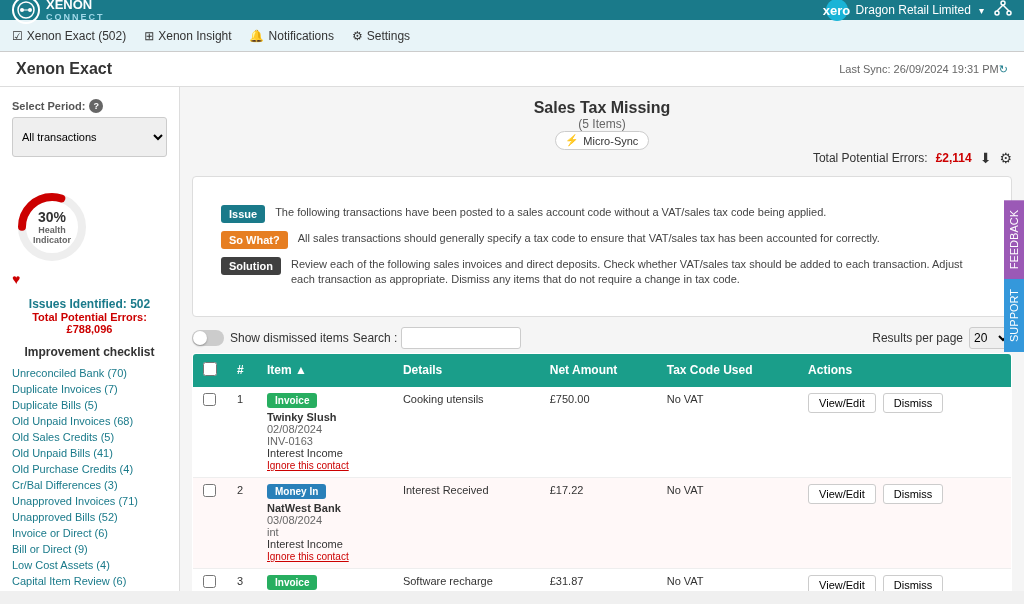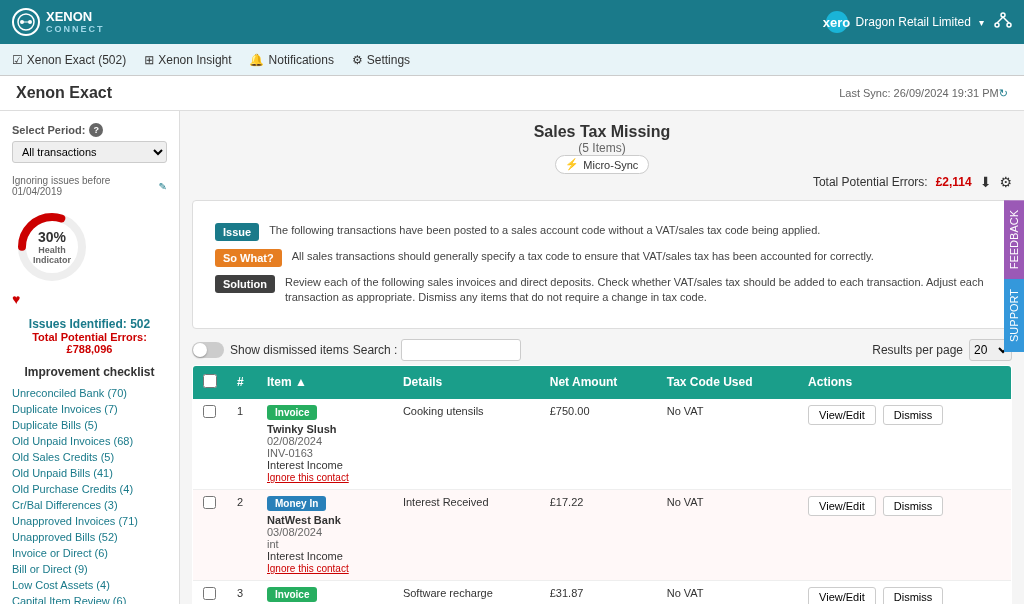--- a/index.html
+++ b/index.html
@@ -1,19 +1,19 @@
 <!DOCTYPE html>
 <html><head>
   <meta charset="utf-8">
   <style>
     * { box-sizing: border-box; margin: 0; padding: 0; }
     body { font-family: Arial, sans-serif; font-size: 12px; background: #f0f0f0; color: #333; width: 1024px; height: 604px; overflow: hidden; }
 
     
-    .top-nav { background: #1a7a8a; display: flex; align-items: center; padding: 0 12px; height: 44px; }
+    .top-nav { background: #1a7a8a; display: flex; align-items: center; padding: 0 12px; height: 20px; }
     .top-nav-logo { display: flex; align-items: center; gap: 6px; color: white; font-weight: bold; font-size: 13px; margin-right: 20px; }
     .logo-icon { width: 28px; height: 28px; border: 2px solid white; border-radius: 50%; display: flex; align-items: center; justify-content: center; color: white; font-size: 10px; font-weight: bold; }
     .top-nav-right { margin-left: auto; display: flex; align-items: center; gap: 8px; }
     .xero-badge { background: #1ab4d7; border-radius: 50%; width: 22px; height: 22px; display: flex; align-items: center; justify-content: center; color: white; font-size: 13px; font-weight: bold; }
     .company-name { color: white; font-size: 12px; cursor: pointer; }
     .company-dropdown { color: white; font-size: 10px; }
     .nav-icons { margin-left: auto; color: white; font-size: 16px; cursor: pointer; }
 
     
     .second-nav { background: #e8f4f8; display: flex; align-items: center; padding: 0 12px; height: 32px; border-bottom: 1px solid #ccc; }
@@ -24,21 +24,21 @@
     .page-title { font-size: 16px; font-weight: bold; color: #333; }
     .last-sync { font-size: 11px; color: #666; display: flex; align-items: center; }
     .last-sync-refresh { color: #1a7a8a; cursor: pointer; }
 
     
     .main-layout { display: flex; height: calc(604px - 100px); }
 
     
     .sidebar { width: 180px; background: white; border-right: 1px solid #ddd; padding: 12px; overflow-y: auto; flex-shrink: 0; }
     .select-period-label { font-size: 11px; font-weight: bold; color: #555; margin-bottom: 4px; display: flex; align-items: center; gap: 4px; }
-    .period-select { width: 100%; padding: 3px 5px; font-size: 11px; border: 1px solid #ccc; border-radius: 3px; margin-bottom: 12px; }
+    .period-select { width: 100%; padding: 12px 5px; font-size: 11px; border: 1px solid #ccc; border-radius: 3px; margin-bottom: 20px; }
     .ignoring-text { font-size: 10px; color: #666; margin-bottom: 10px; display: flex; align-items: center; gap: 3px; }
     .edit-icon { color: #1a7a8a; cursor: pointer; }
 
     
     .health-wheel { display: flex; flex-direction: column; margin: 10px 0; }
     .wheel-container { position: relative; width: 80px; height: 80px; }
     .wheel-svg { width: 80px; height: 80px; }
     .wheel-text { position: absolute; top: 50%; left: 50%; transform: translate(-50%, -50%); text-align: center; font-size: 14px; font-weight: bold; color: #333; }
     .wheel-sub { font-size: 9px; color: #666; }
     .heart-icon { color: #cc0000; font-size: 14px; margin-top: 4px; }
@@ -56,21 +56,21 @@
     
     .section-header { display: flex; align-items: center; gap: 0; margin-bottom: 10px; flex-direction: column; }
     .section-title { font-size: 16px; font-weight: bold; color: #333; }
     .items-count { font-size: 12px; color: #666; }
     .micro-sync-btn { background: white; border: 1px solid #ccc; border-radius: 12px; padding: 2px 10px; font-size: 11px; cursor: pointer; display: flex; align-items: center; gap: 4px; color: #333; }
     .lightning { color: #f90; }
     .total-errors-right { margin-left: auto; font-size: 12px; color: #333; display: flex; align-items: center; gap: 8px; }
     .total-errors-right .amount { color: #cc0000; font-weight: bold; }
 
     
-    .info-box { background: white; border: 1px solid #ddd; border-radius: 4px; padding: 22px; margin-bottom: 10px; }
+    .info-box { background: white; border: 1px solid #ddd; border-radius: 4px; padding: 28px; margin-bottom: 10px; }
     .info-row { display: flex; align-items: flex-start; gap: 10px; margin-bottom: 8px; }
     .info-row:last-child { margin-bottom: 0; }
     .badge { padding: 3px 8px; border-radius: 3px; font-size: 11px; font-weight: bold; color: white; white-space: nowrap; }
     .badge-issue { background: #1a7a8a; }
     .badge-sowhat { background: #e67e22; }
     .badge-solution { background: #404040; }
     .info-text { font-size: 11px; color: #444; line-height: 1.4; }
 
     
     .controls-row { display: flex; align-items: center; gap: 4px; margin-bottom: 4px; }
@@ -175,24 +175,20 @@
 <div class="main-layout">
 
   <div class="sidebar">
     <div class="select-period-label">
       <span>Select Period:</span>
       <span style="background:#666;color:white;border-radius:50%;width:14px;height:14px;display:inline-flex;align-items:center;justify-content:center;font-size:9px;cursor:pointer">?</span>
     </div>
     <select class="period-select">
       <option>All transactions</option>
     </select>
-    <div class="ignoring-text">
-      <span>Ignoring issues before 01/04/2019</span>
-      <span class="edit-icon">✎</span>
-    </div>
 
     
     <div class="health-wheel">
       <div class="wheel-container">
         <svg class="wheel-svg" viewBox="0 0 80 80">
 
           <circle cx="40" cy="40" r="30" fill="none" stroke="#eee" stroke-width="8"></circle>
 
           <circle cx="40" cy="40" r="30" fill="none" stroke="#cc0000" stroke-width="8" stroke-dasharray="56.5 131.9" stroke-dashoffset="47" stroke-linecap="round" transform="rotate(-90 40 40)"></circle>
         </svg>

